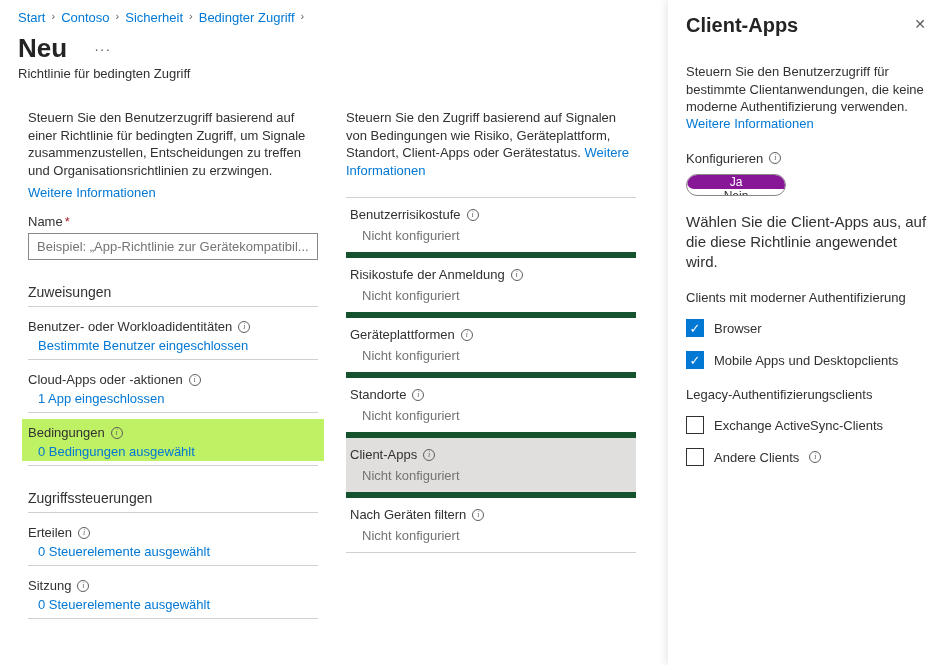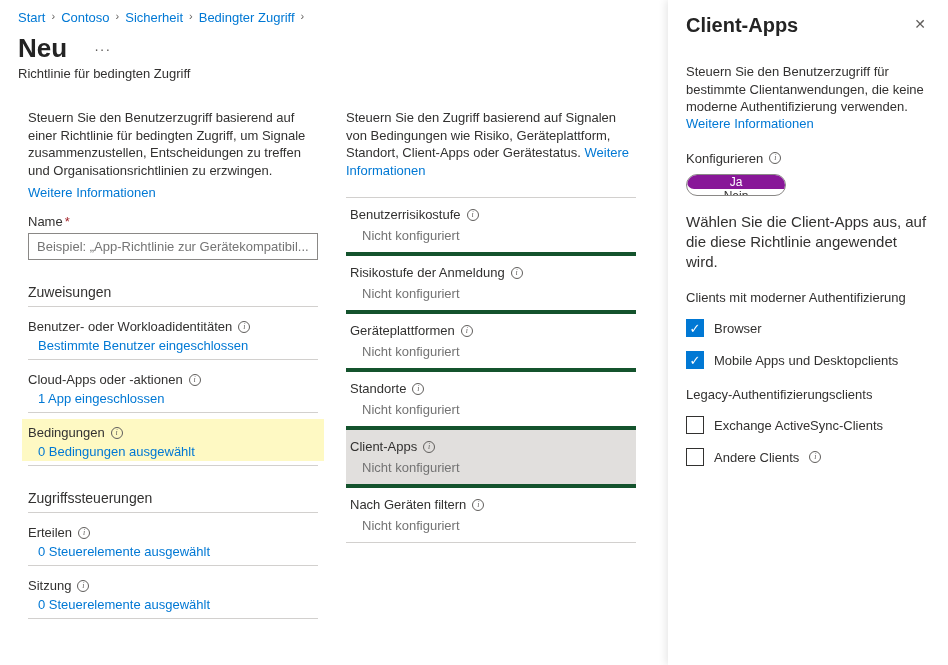--- a/index.html
+++ b/index.html
@@ -76,21 +76,21 @@
   .section-divider {
     border: none;
     border-top: 1px solid #d2d0ce;
     margin-top: 4px;
     margin-bottom: 6px;
   }
   .item-row {
     padding: 6px 0 2px 0;
   }
   .item-row.selected {
-    background: #fef9c3;
+    background: #bef264;
     margin-left: -6px; margin-right: -6px;
     padding-left: 6px; padding-right: 6px;
   }
   .item-row .item-label {
     display: flex;
     align-items: center;
     gap: 6px;
     font-size: 13px;
     color: #323130;
   }
@@ -111,21 +111,21 @@
     justify-content: center;
     font-size: 8px;
     color: #605e5c;
     line-height: 1;
     font-style: italic;
     font-family: Georgia, serif;
   }
   
   .cond-item {
     padding: 9px 4px 9px 4px;
-    border-top: 4px solid #14532d;
+    border-top: 6px solid #14532d;
   }
   .cond-item.first { border-top: 1px solid #d2d0ce; margin-top: 18px;}
   .cond-item.selected {
     background: #e1dfdd;
   }
   .cond-item .cond-label {
     display: flex; align-items: center; gap: 6px; font-size: 13px;
   }
   .cond-item .cond-value {
     display: block;

